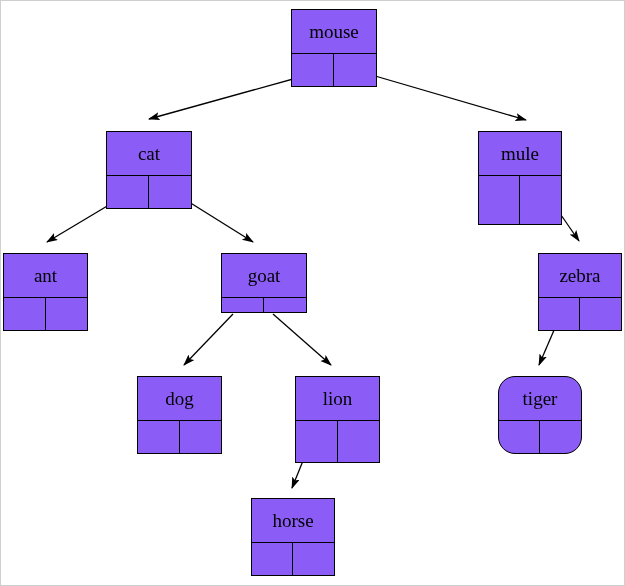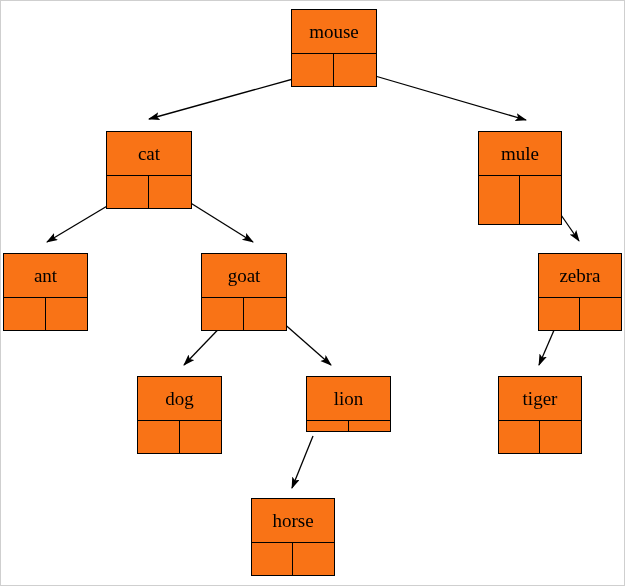--- a/index.html
+++ b/index.html
@@ -22,21 +22,21 @@
     left: 0;
     top: 0;
     width: 625px;
     height: 586px;
     pointer-events: none;
   }
   .node {
     position: absolute;
     box-sizing: border-box;
     border: 1.5px solid #000000;
-    background: #f97316;
+    background: #8b5cf6;
     display: flex;
     flex-direction: column;
   }
   .node-label {
     flex: 0 0 auto;
     display: flex;
     align-items: center;
     justify-content: center;
     font-size: 19px;
     color: #000000;
@@ -104,49 +104,49 @@
           <div class="ptr right"></div>
         </div>
       </div>
       <div class="node" style="left: 2px; top: 252px; width: 85px; height: 78px;">
         <div class="node-label" style="height: 44px;">ant</div>
         <div class="node-ptrs">
           <div class="ptr left"></div>
           <div class="ptr right"></div>
         </div>
       </div>
-      <div class="node" style="left: 200px; top: 252px; width: 86px; height: 78px;">
+      <div class="node" style="left: 220px; top: 252px; width: 86px; height: 60px;">
         <div class="node-label" style="height: 44px;">goat</div>
         <div class="node-ptrs">
           <div class="ptr left"></div>
           <div class="ptr right"></div>
         </div>
       </div>
       <div class="node" style="left: 537px; top: 252px; width: 84px; height: 78px;">
         <div class="node-label" style="height: 44px; text-align: center;">zebra</div>
         <div class="node-ptrs">
           <div class="ptr left"></div>
           <div class="ptr right"></div>
         </div>
       </div>
       <div class="node" style="left: 136px; top: 375px; width: 85px; height: 78px;">
         <div class="node-label" style="height: 44px; text-align: center;">dog</div>
         <div class="node-ptrs">
           <div class="ptr left"></div>
           <div class="ptr right"></div>
         </div>
       </div>
-      <div class="node" style="left: 305px; top: 375px; width: 85px; height: 56px;">
+      <div class="node" style="left: 294px; top: 375px; width: 85px; height: 87px;">
         <div class="node-label" style="height: 44px;">lion</div>
         <div class="node-ptrs">
           <div class="ptr left"></div>
           <div class="ptr right"></div>
         </div>
       </div>
-      <div class="node" style="left: 497px; top: 375px; width: 84px; height: 78px;">
+      <div class="node" style="left: 497px; top: 375px; width: 84px; height: 78px; border-radius: 17px;">
         <div class="node-label" style="height: 44px;">tiger</div>
         <div class="node-ptrs">
           <div class="ptr left"></div>
           <div class="ptr right"></div>
         </div>
       </div>
       <div class="node" style="left: 250px; top: 497px; width: 84px; height: 78px; font-family: Liberation Serif, serif;">
         <div class="node-label" style="height: 44px;">horse</div>
         <div class="node-ptrs">
           <div class="ptr left"></div>

